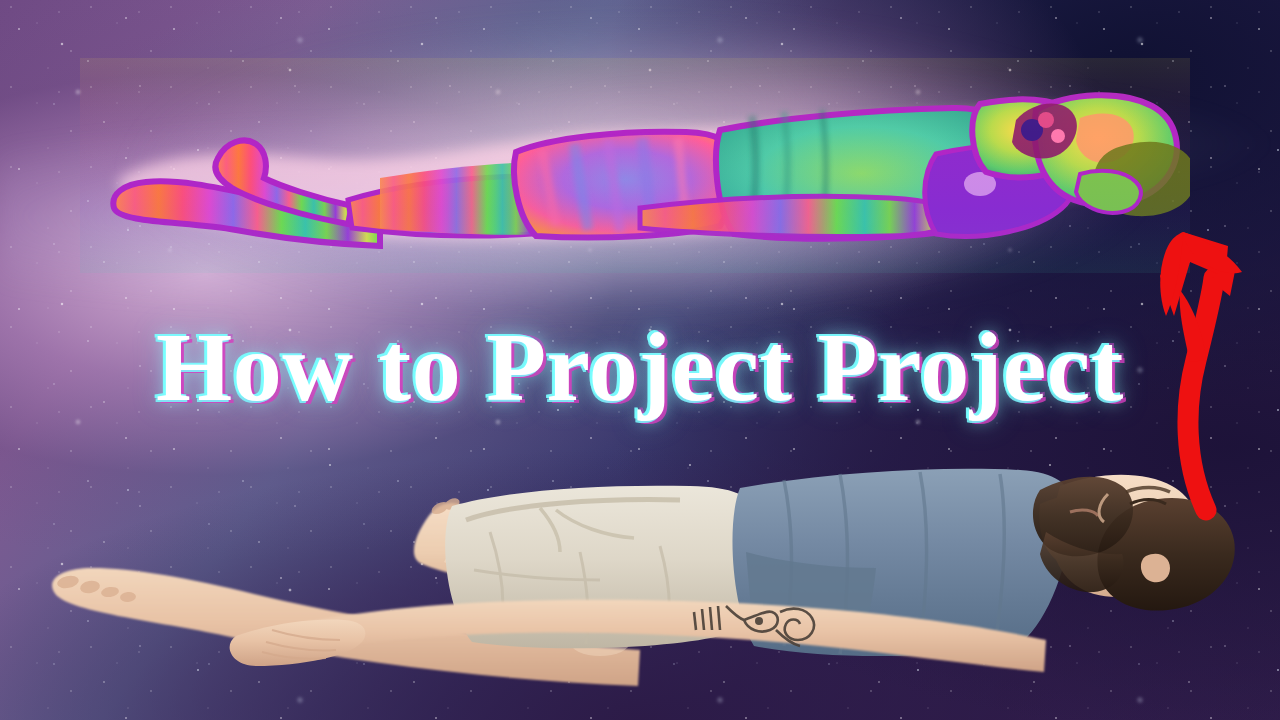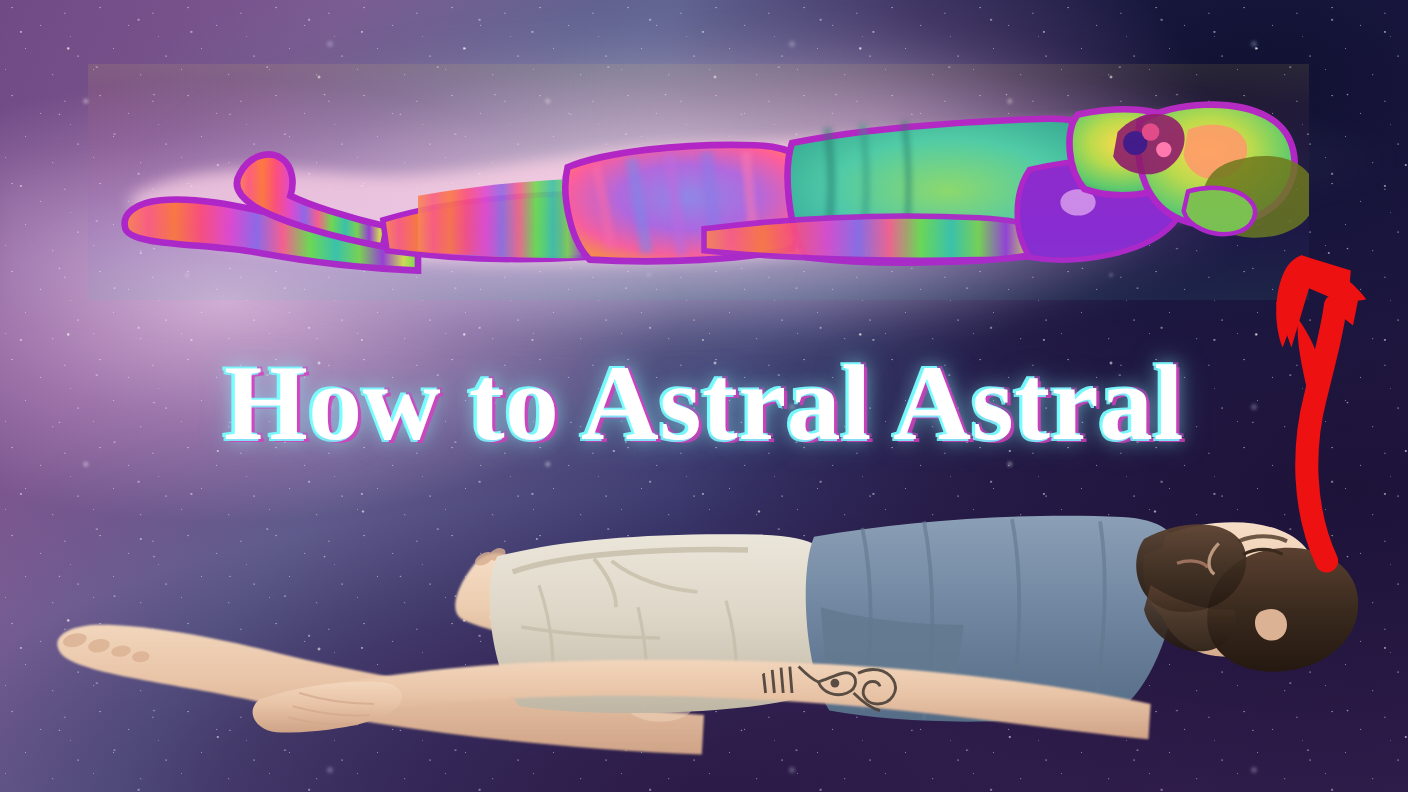--- a/index.html
+++ b/index.html
@@ -415,15 +415,15 @@
 
       <path d="M56,300 C34,252 34,196 46,150 C56,110 62,86 64,68" stroke="#ee1111" stroke-width="21" fill="none" stroke-linecap="round"></path>
 
       <path d="M33,22 L78,36 L76,60 L86,56 L80,86 L60,70 L68,64 L40,52 L24,106 L10,66 Z" fill="#ee1111"></path>
       <path d="M33,22 C50,28 76,40 92,62 C80,66 62,60 50,50 C40,42 34,32 33,22 Z" fill="#ee1111"></path>
       <path d="M33,22 C32,44 28,78 16,106 C8,86 8,56 18,36 C22,28 28,24 33,22 Z" fill="#ee1111"></path>
       <path d="M30,80 C44,98 54,126 56,150 L40,152 C34,126 28,100 30,80 Z" fill="#ee1111"></path>
     </svg>
   </div>
 
-  <div id="title">How to Astral Astral</div>
+  <div id="title">How to Project Project</div>
 
 </div>
 
 </body></html>

